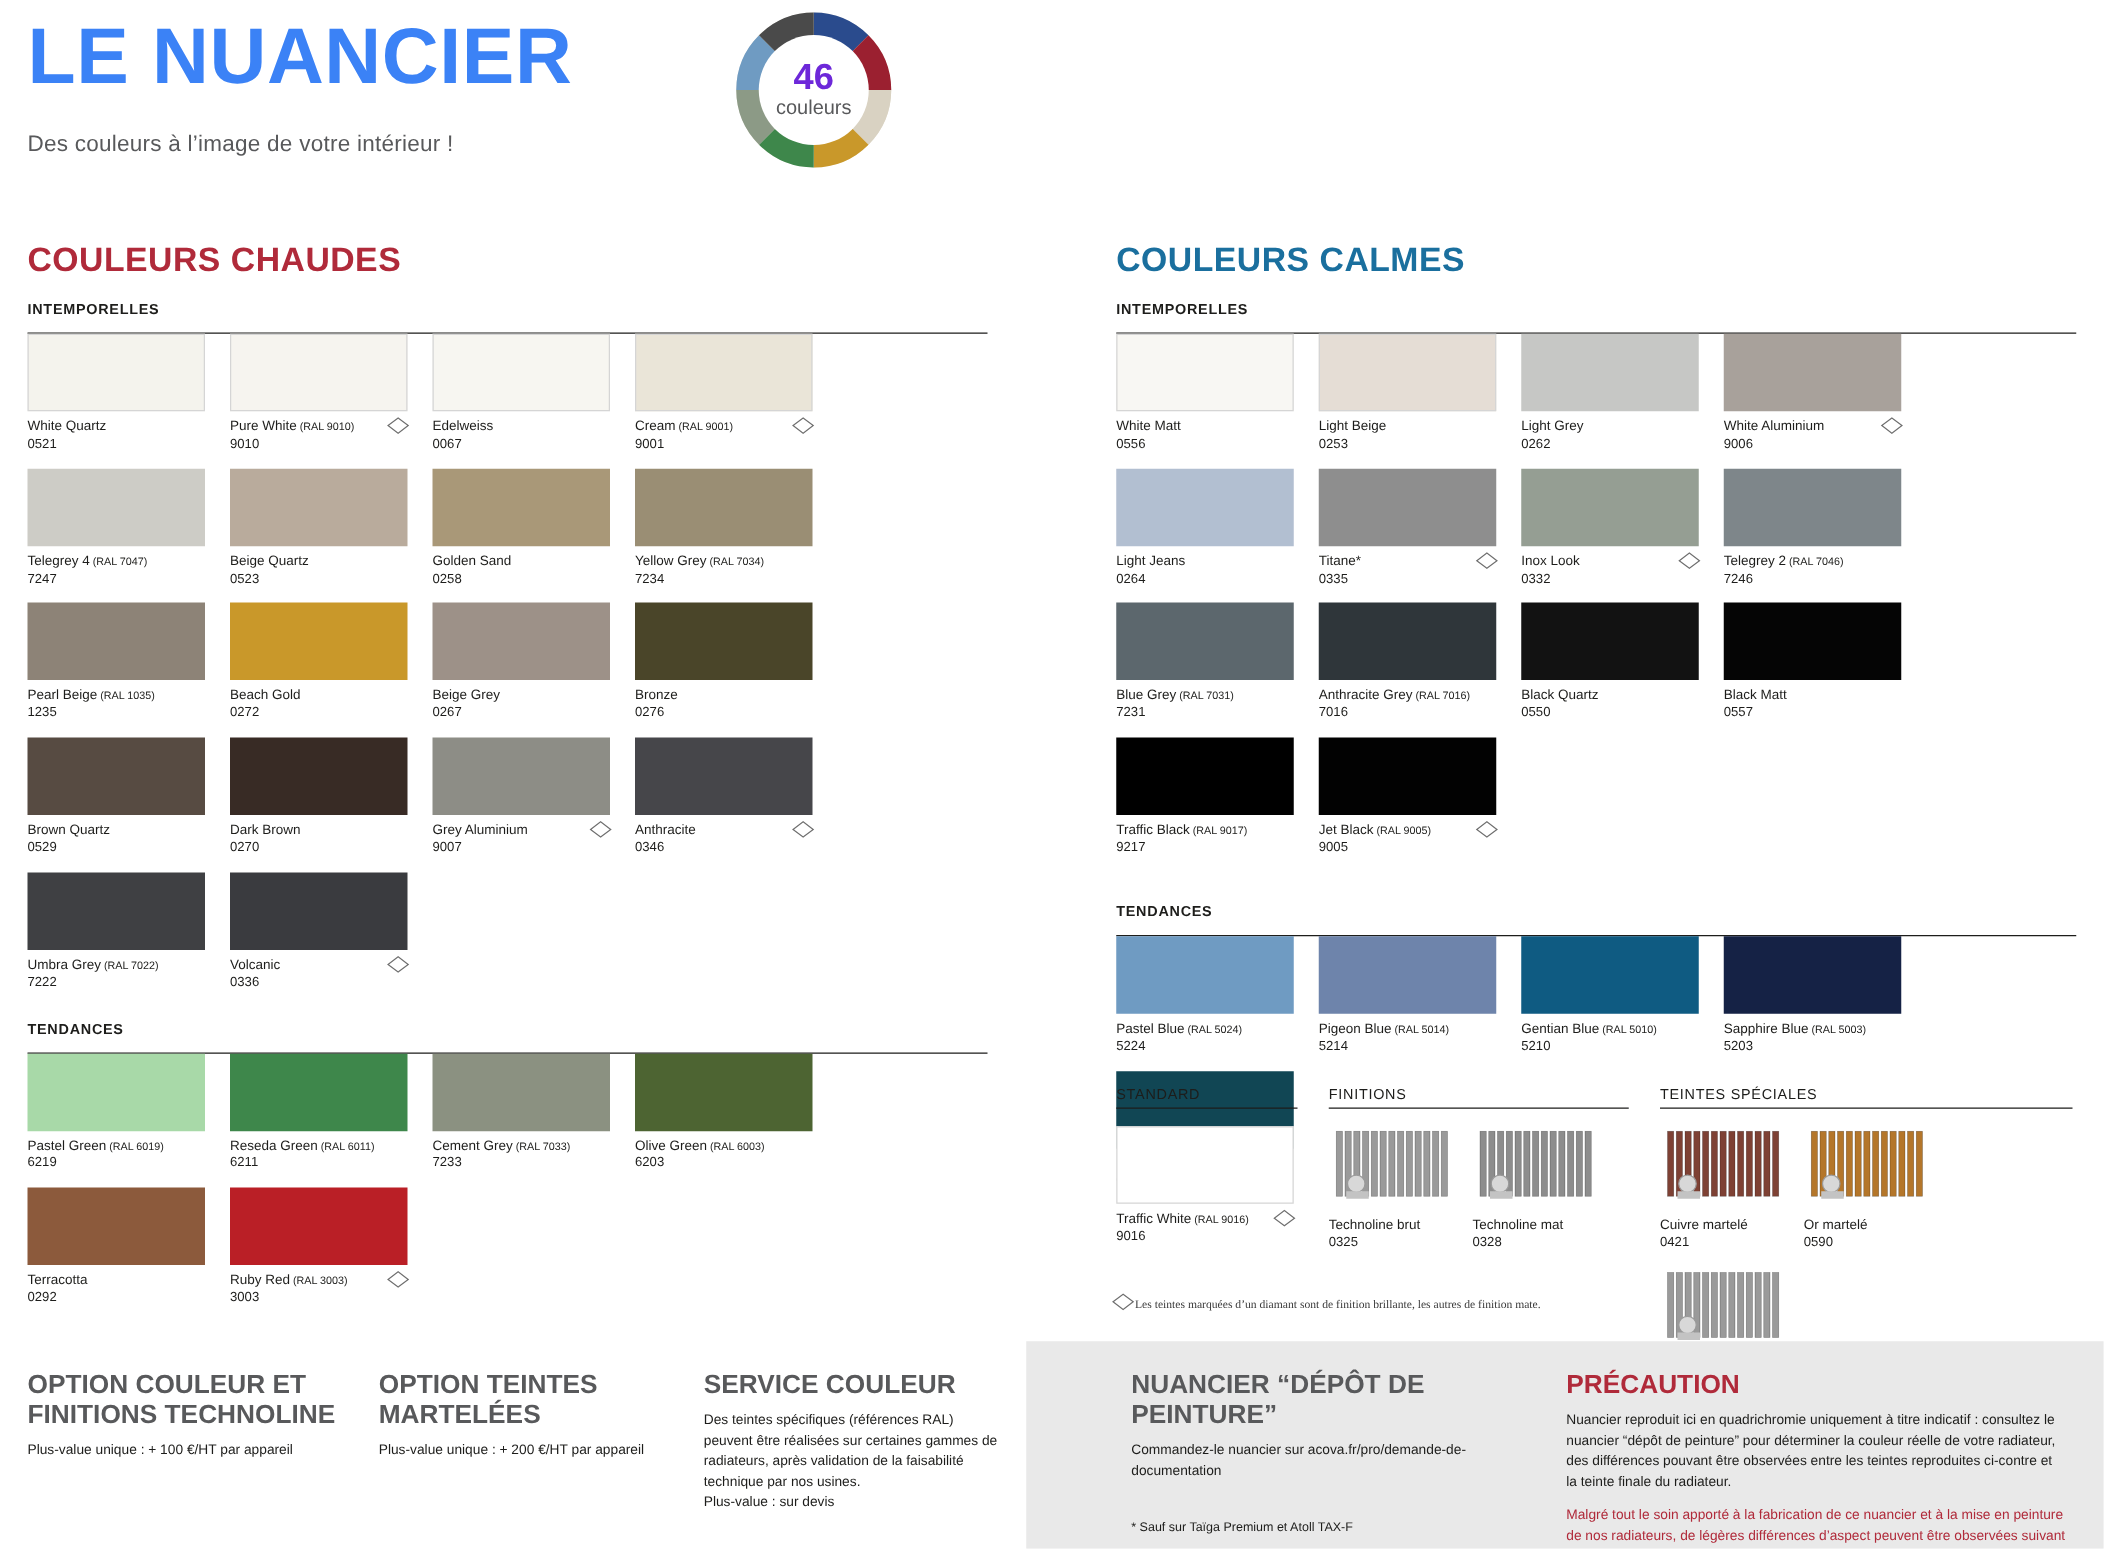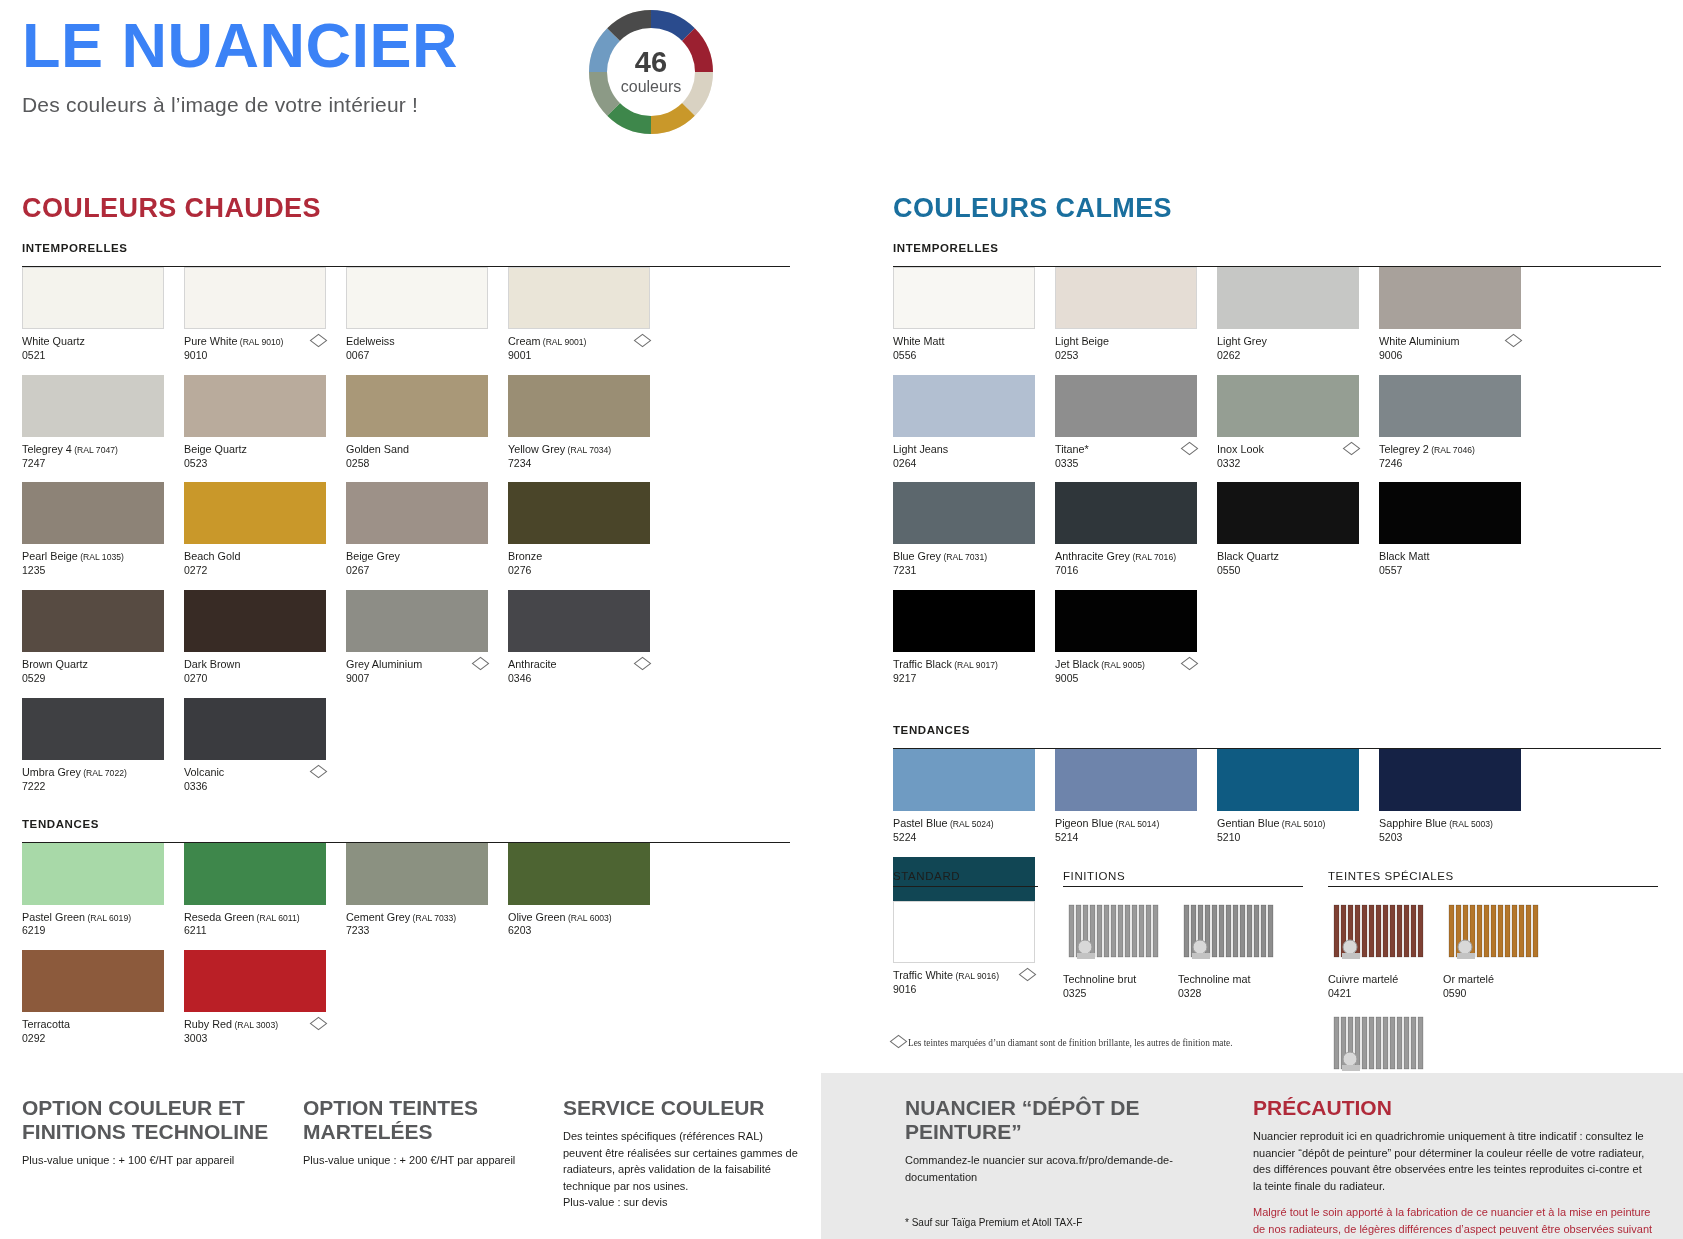--- a/index.html
+++ b/index.html
@@ -31,23 +31,23 @@
   }
   .logo-title {
     font-size: 63px;
     font-weight: bold;
     letter-spacing: 0.5px;
     color: #3b82f6;
     line-height: 1;
     margin: 0;
   }
   .logo-sub {
-    font-size: 21px;
+    font-size: 18px;
     color: #58595b;
-    margin-top: 16px;
+    margin-top: 28px;
     letter-spacing: 0.2px;
   }
   .wheel {
     position: absolute;
     left: 585px;
     top: 6px;
     width: 132px;
     height: 132px;
   }
   .wheel-inner {
@@ -59,21 +59,21 @@
     border-radius: 50%;
     background: #fff;
     display: flex;
     flex-direction: column;
     align-items: center;
     justify-content: center;
   }
   .wheel-num {
     font-size: 29px;
     font-weight: bold;
-    color: #404040;
+    color: #6d28d9;
     line-height: 1;
   }
   .wheel-lbl {
     font-size: 16px;
     color: #58595b;
     line-height: 1.2;
   }
 
   
   .col-title {

